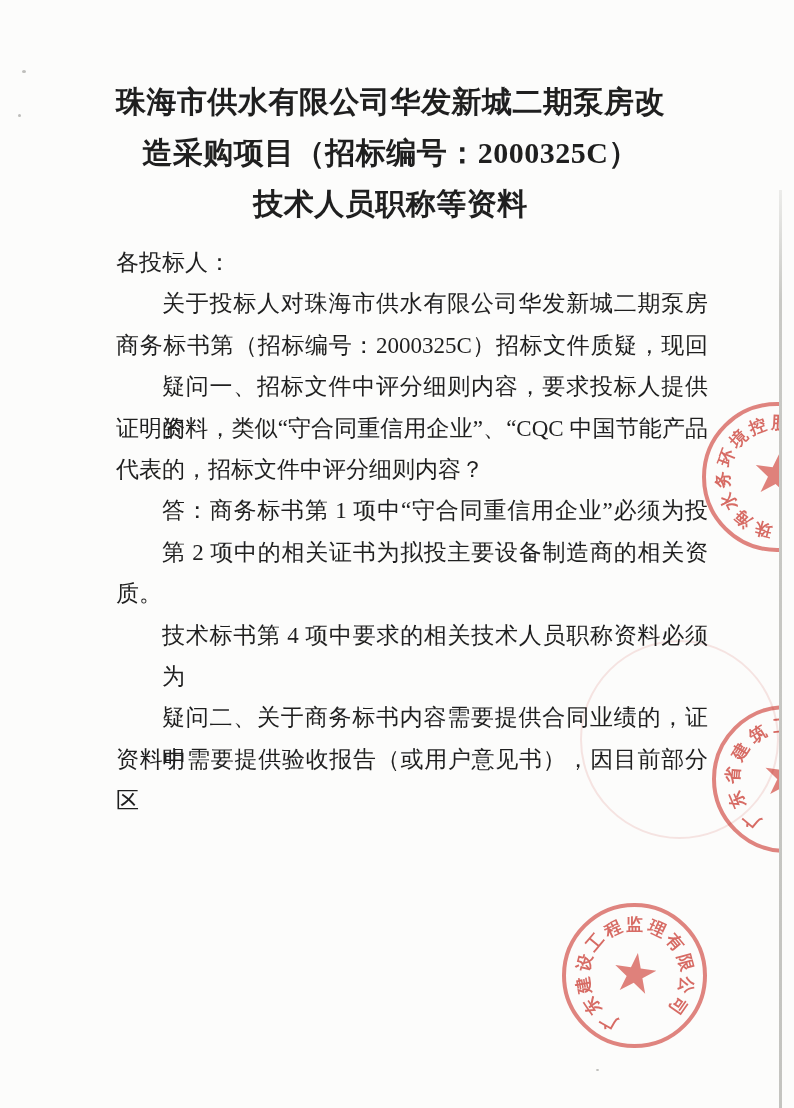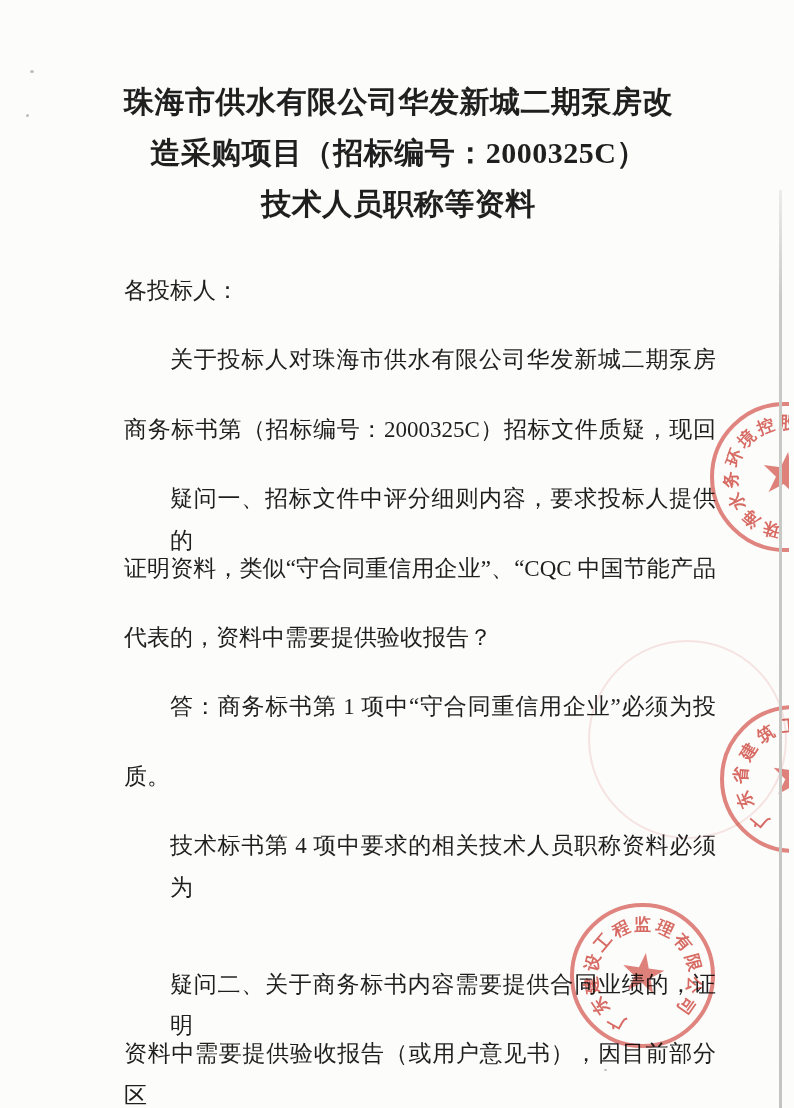--- a/index.html
+++ b/index.html
@@ -1,25 +1,25 @@
 <!DOCTYPE html>
 <html><head>
 <meta charset="utf-8">
 <style>
   html,body{margin:0;padding:0;background:#fff;}
   .page{position:relative;width:794px;height:1108px;background:#fcfcfb;overflow:hidden;
         font-family:"Liberation Serif","DejaVu Serif",serif;color:#1f1f1f;}
-  .paper{position:absolute;left:8px;top:0;width:781px;height:1108px;overflow:hidden;}
+  .paper{position:absolute;left:0;top:0;width:781px;height:1108px;overflow:hidden;}
   .edge{position:absolute;left:779px;top:190px;width:3px;height:918px;
         background:linear-gradient(#ececea 0%,#c9c9c5 12%,#c4c4c0 100%);}
   .speck{position:absolute;background:#8a8a86;opacity:.55;border-radius:50%;}
   .title{position:absolute;left:0;top:76px;width:781px;text-align:center;
          font-weight:bold;font-size:30px;line-height:51px;letter-spacing:.5px;}
   .body-lines{position:absolute;left:116px;top:242px;width:592px;font-size:23px;}
-  .bline{height:41.4px;line-height:41.4px;margin-top:28px;}
+  .bline{height:41.4px;line-height:41.4px;}
   .bline.just{text-align:justify;text-align-last:justify;}
   .bline.ind{padding-left:46px;}
   .bold{font-weight:normal;}
   .seal{position:absolute;mix-blend-mode:multiply;opacity:.92;}
   .ring{position:absolute;inset:0;border:4px solid rgba(208,60,52,.68);border-radius:50%;}
   .ghostring{position:absolute;border:2px solid rgba(214,100,92,.16);border-radius:50%;
              mix-blend-mode:multiply;}
   .sc{position:absolute;left:50%;top:50%;font-size:17px;color:rgba(205,58,50,.82);
       font-weight:bold;line-height:1;}
   .star{position:absolute;left:50%;top:50%;color:rgba(211,68,58,.72);line-height:1;}
@@ -35,22 +35,23 @@
       <div>造采购项目（招标编号：2000325C）</div>
       <div>技术人员职称等资料</div>
     </div>
 
     <div class="body-lines" id="body-lines">
         <div class="bline">各投标人：</div>
         <div class="bline just ind">关于投标人对珠海市供水有限公司华发新城二期泵房</div>
         <div class="bline just">商务标书第（招标编号：2000325C）招标文件质疑，现回</div>
         <div class="bline just ind"><span class="bold">疑问一、</span>招标文件中评分细则内容，要求投标人提供的</div>
         <div class="bline just">证明资料，类似“守合同重信用企业”、“CQC 中国节能产品</div>
-        <div class="bline">代表的，资料中需要提供验收报告？</div>
+        <div class="bline">代表的，招标文件中评分细则内容？</div>
         <div class="bline just ind"><span class="bold">答：</span>商务标书第 1 项中“守合同重信用企业”必须为投</div>
+        <div class="bline just ind">第 2 项中的相关证书为拟投主要设备制造商的相关资</div>
         <div class="bline">质。</div>
         <div class="bline just ind">技术标书第 4 项中要求的相关技术人员职称资料必须为</div>
         <div class="bline"></div>
         <div class="bline just ind"><span class="bold">疑问二、</span>关于商务标书内容需要提供合同业绩的，证明</div>
         <div class="bline just">资料中需要提供验收报告（或用户意见书），因目前部分区</div>
       </div>
 
     <div class="ghostring" style="left:580px;top:640px;width:195px;height:195px;"></div>
 
     <div id="seal-layer">

